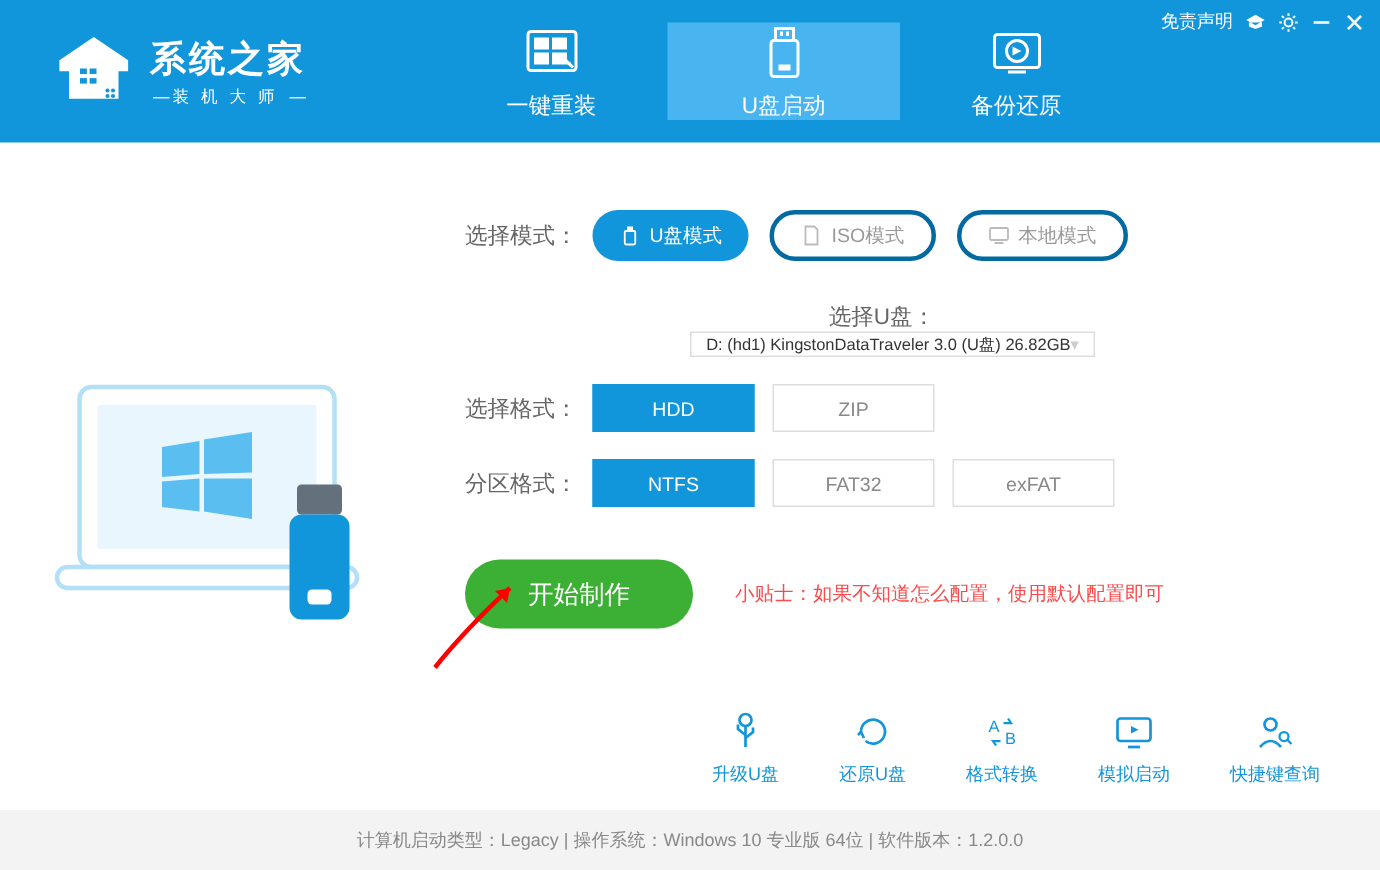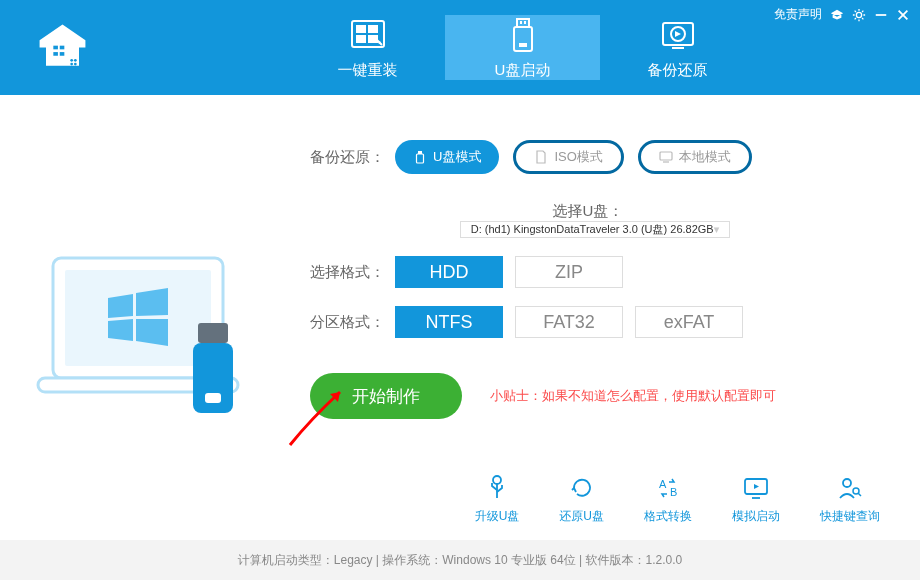--- a/index.html
+++ b/index.html
@@ -28,21 +28,21 @@
 
 .row { display: flex; align-items: center; margin-bottom: 18px; }
 .row-label { width: 85px; font-size: 15px; color: #666; text-align: left; }
 .mode-btn { height: 34px; padding: 0 18px; border-radius: 17px; display: inline-flex; align-items: center; gap: 6px; font-size: 13px; margin-right: 14px; cursor: pointer; }
 .mode-btn.active { background: #1296db; color: #fff; border: none; }
 .mode-btn.inactive { background: #fff; color: #999; border: 3px solid #0369a1; }
 
 .select { flex: 1; height: 32px; border: 1px solid #ddd; display: flex; align-items: center; padding: 0 10px; font-size: 11px; font-family: SimSun, monospace; color: #333; position: relative; }
 .select-arrow { margin-left: auto; color: #ccc; }
 
-.opt-btn { width: 108px; height: 32px; border: 1px solid #ddd; display: inline-flex; align-items: center; justify-content: center; font-size: 18px; margin-right: 12px; cursor: pointer; color: #888; }
+.opt-btn { width: 108px; height: 32px; border: 1px solid #ddd; display: inline-flex; align-items: center; justify-content: center; font-size: 13px; margin-right: 12px; cursor: pointer; color: #888; }
 .opt-btn.active { background: #1296db; color: #fff; border-color: #1296db; }
 
 .start-row { margin-top: 35px; display: flex; align-items: center; }
 .start-btn { width: 152px; height: 46px; background: #3cb034; color: #fff; border-radius: 23px; display: flex; align-items: center; justify-content: center; font-size: 17px; cursor: pointer; }
 .tip { margin-left: 28px; color: #fb4b4b; font-size: 13px; }
 
 .arrow-ann { position: absolute; top: 380px; left: 280px; pointer-events: none; }
 
 .footer-actions { position: absolute; bottom: 55px; right: 40px; display: flex; gap: 40px; }
 .fa-item { display: flex; flex-direction: column; align-items: center; gap: 6px; color: #1296db; font-size: 12px; cursor: pointer; }
@@ -59,20 +59,24 @@
       <path d="M30 5 L55 22 L55 30 L48 30 L48 50 L12 50 L12 30 L5 30 L5 22 Z" fill="#fff"></path>
       <rect x="20" y="28" width="5" height="4" fill="#1296db"></rect>
       <rect x="27" y="28" width="5" height="4" fill="#1296db"></rect>
       <rect x="20" y="35" width="5" height="4" fill="#1296db"></rect>
       <rect x="27" y="35" width="5" height="4" fill="#1296db"></rect>
       <circle cx="40" cy="44" r="1.5" fill="#1296db"></circle>
         <circle cx="44" cy="44" r="1.5" fill="#1296db"></circle>
       <circle cx="40" cy="48" r="1.5" fill="#1296db"></circle>
         <circle cx="44" cy="48" r="1.5" fill="#1296db"></circle>
     </svg>
+    <div class="logo-text">
+      <div class="logo-title">系统之家</div>
+      <div class="logo-sub">装机大师</div>
+    </div>
   </div>
   <div class="tabs">
     <div class="tab">
       <svg class="tab-icon" viewBox="0 0 40 40">
           <rect x="4" y="6" width="32" height="26" rx="2" fill="none" stroke="#fff" stroke-width="2"></rect>
           <rect x="8" y="10" width="10" height="8" fill="#fff"></rect>
           <rect x="20" y="10" width="10" height="8" fill="#fff"></rect>
           <rect x="8" y="20" width="10" height="8" fill="#fff"></rect>
           <rect x="20" y="20" width="10" height="8" fill="#fff"></rect>
           <path d="M28 24 L34 30" stroke="#fff" stroke-width="2"></path>
@@ -128,21 +132,21 @@
       <path d="M75 70 L100 66 L100 88 L75 90 Z M103 65 L135 60 L135 87 L103 88 Z M75 93 L100 91 L100 113 L75 110 Z M103 91 L135 91 L135 118 L103 113 Z" fill="#5bbef0"></path>
       <rect x="5" y="150" width="200" height="14" rx="7" fill="#fff" stroke="#b3e0f7" stroke-width="3"></rect>
       <rect x="165" y="95" width="30" height="20" rx="3" fill="#64717d"></rect>
       <rect x="160" y="115" width="40" height="70" rx="8" fill="#1296db"></rect>
       <rect x="172" y="165" width="16" height="10" rx="3" fill="#fff"></rect>
     </svg>
   </div>
 
   <div class="right">
     <div class="row">
-      <span class="row-label">备份还原：</span>
+      <span class="row-label">选择模式：</span>
       <div class="mode-btn active">
         <svg width="14" height="14" viewBox="0 0 14 14">
             <rect x="5" y="1" width="4" height="3" fill="#fff"></rect>
             <rect x="3.5" y="4" width="7" height="9" rx="1" fill="none" stroke="#fff" stroke-width="1.2"></rect>
           </svg>
         <span>U盘模式</span>
       </div>
       <div class="mode-btn inactive">
         <svg width="14" height="14" viewBox="0 0 14 14">
             <path d="M3 1 h6 l2 2 v10 h-8 Z" fill="none" stroke="#bbb" stroke-width="1.2"></path>

